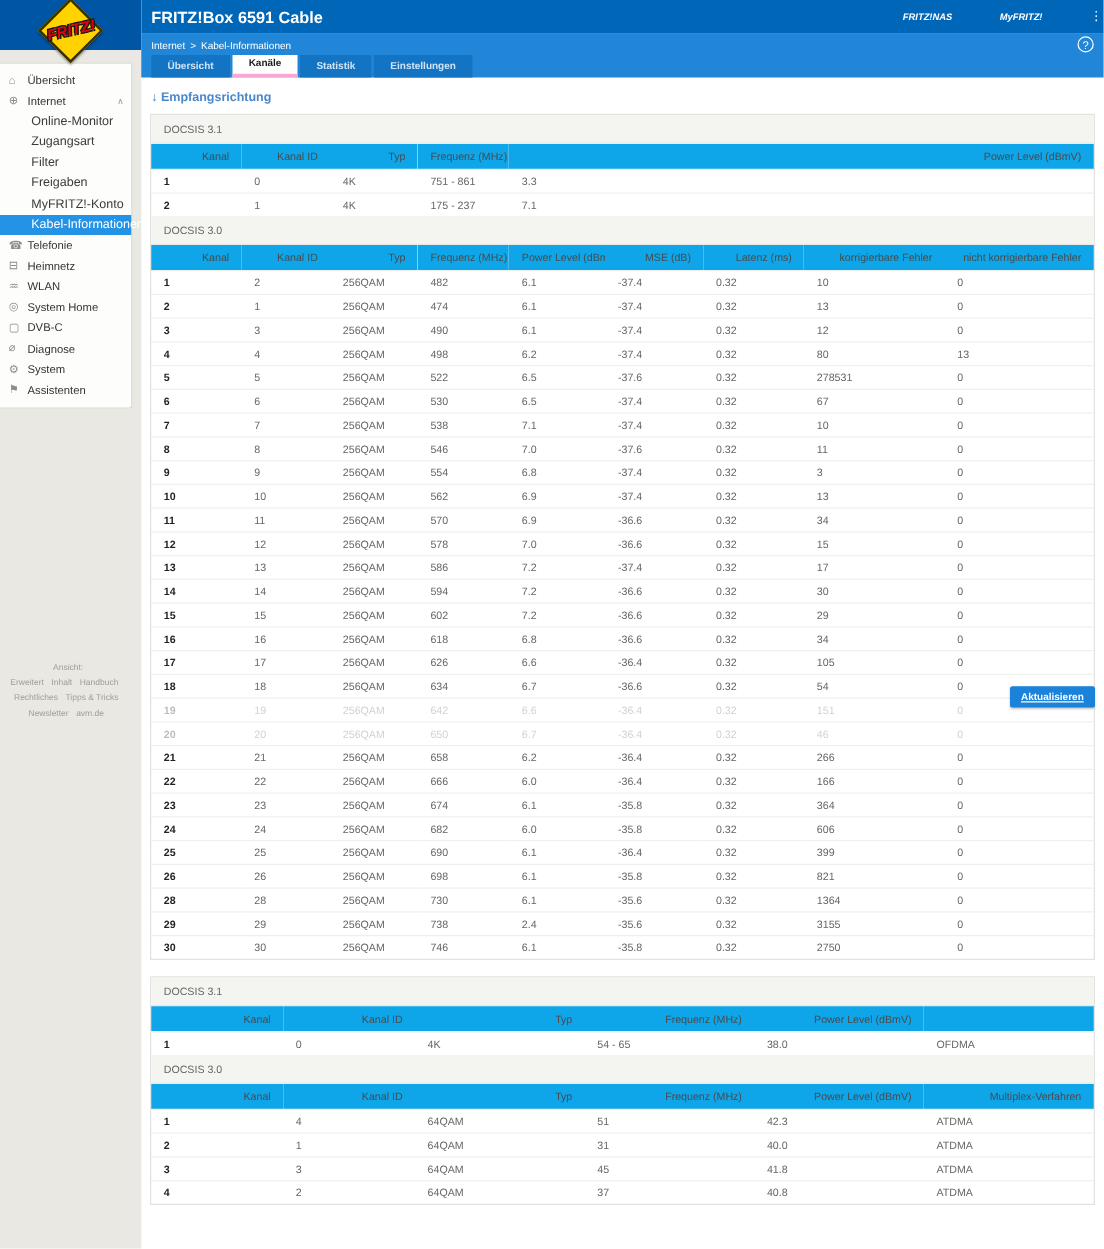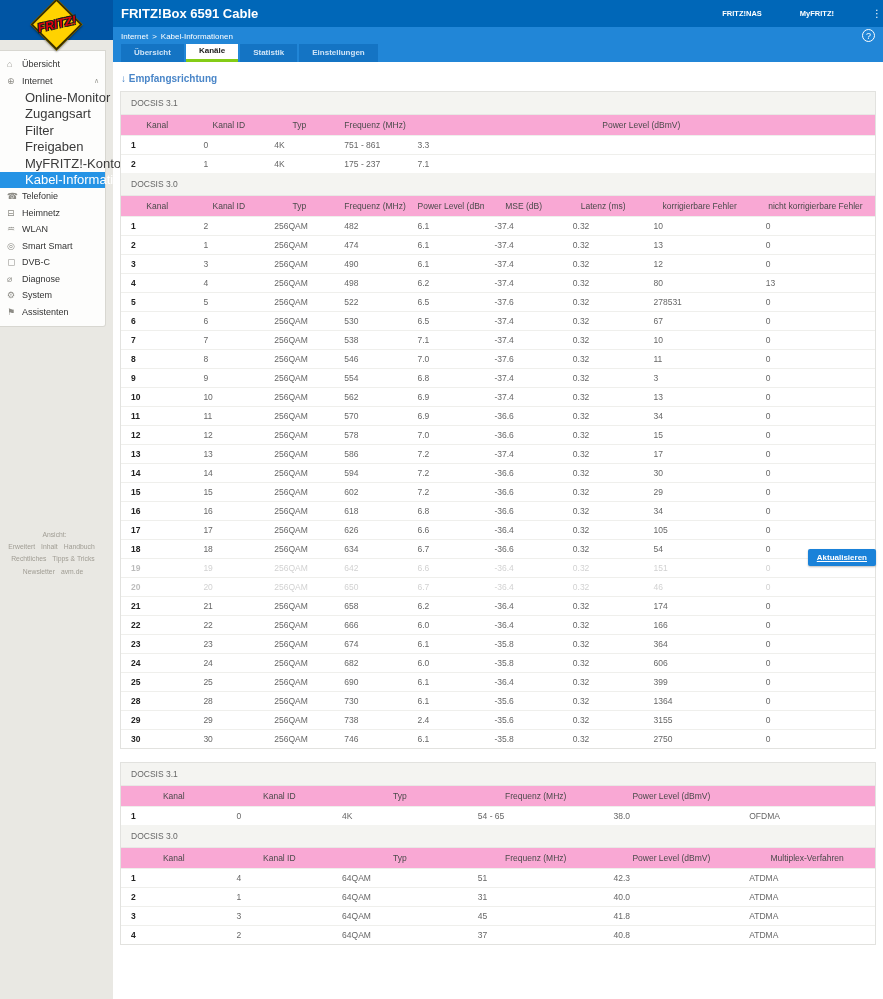--- a/index.html
+++ b/index.html
@@ -15,52 +15,52 @@
              box-shadow:1px 1px 2px rgba(0,0,0,.4); }
   .logo-text { position:absolute; top:17px; left:31px; width:52px; text-align:center; z-index:4;
                color:#e3000f; font-weight:bold; font-style:italic; font-size:12px;
                transform:rotate(-13deg); letter-spacing:.2px;
                text-shadow:-1px -1px 0 #1a1a1a,1px -1px 0 #1a1a1a,-1px 1px 0 #1a1a1a,1px 1px 0 #1a1a1a; }
   .menu-card { margin:10px 7px 0 0; background:#fdfdfc; border:1px solid #d8d7d1; border-left:none;
                border-radius:0 0 3px 0; padding:5px 0 6px 0; }
   .menu-item { display:flex; align-items:center; height:16.5px; padding:0 6px 0 7px;
                font-size:9px; color:#333; cursor:pointer; white-space:nowrap; }
   .menu-item .icon { width:15px; color:#8d8c86; font-size:9px; flex:0 0 15px; }
-  .menu-item.sub { padding-left:25px; font-size:13px; color:#3a3a3a; }
+  .menu-item.sub { padding-left:25px; font-size:10px; color:#3a3a3a; }
   .menu-item.active { background:#2593e5; color:#fff; }
   .chevron { margin-left:auto; color:#9a9a94; font-size:7px; }
   .sidebar-footer { position:absolute; top:529px; left:0; width:106px; text-align:center;
                     font-size:6.8px; color:#a09d94; line-height:1.8; }
   .sidebar-footer span { margin:0 3px; cursor:pointer; }
 
   
   .content { flex:1; display:flex; flex-direction:column; background:#fff; }
   .topbar { height:27px; background:#0067b8; display:flex; align-items:center; color:#fff; }
   .app-title { font-size:13px; font-weight:bold; padding-left:8px; }
-  .top-links { margin-left:auto; display:flex; align-items:flex-end; font-size:7.5px; font-weight:bold; }
+  .top-links { margin-left:auto; display:flex; align-items:flex-end; font-size:7.5px; font-weight:bold;font-style:italic; }
   .top-links .hlink { margin-right:38px; cursor:pointer; }
   .overflow-dots { font-size:10px; margin-right:1px; cursor:pointer; }
   .band { height:35px; background:#2186d7; position:relative; color:#fff; }
   .breadcrumb { font-size:8px; padding:5px 0 0 8px; display:flex; gap:4px; }
   .breadcrumb span { cursor:default; }
   .tabs { position:absolute; left:8px; bottom:0; display:flex; gap:2px; }
   .tab { height:18px; line-height:18px; padding:0 13px; font-size:8px; background:#1474c4;
          color:#cfe4f7; cursor:pointer; font-weight:bold; }
-  .tab.active { background:#fff; color:#1a1a1a; border-bottom:3px solid #84cc16; line-height:14px; }
+  .tab.active { background:#fff; color:#1a1a1a; border-bottom:3px solid #f9a8d4; line-height:14px; }
   .help { position:absolute; right:8px; top:2px; width:13px; height:13px; border:1px solid #fff;
           border-radius:50%; text-align:center; line-height:12px; font-size:9px; cursor:pointer; }
 
   
   main { position:relative; flex:1; padding:5px 7px; }
   .section-title { color:#4a86c8; font-size:10px; font-weight:bold; margin:6px 0 7px 1px; }
   .panel { border:1px solid #e2e2df; margin-bottom:13px; background:#fff; }
   .caption { background:#f4f4f1; color:#666; font-size:8.5px; padding:6px 10px;
              border-bottom:1px solid #e8e8e5; }
   table { width:100%; border-collapse:collapse; table-layout:fixed; font-size:8.5px; }
-  th { background:#f9a8d4; font-weight:normal; text-align:center; color:#4a4a4a;
+  th { background:#0ea5e9; font-weight:normal; text-align:right; color:#4a4a4a;
        padding:5px 10px; white-space:nowrap; overflow:hidden; }
   td { padding:4px 10px; color:#666; border-top:1px solid #efefec; white-space:nowrap; overflow:hidden; }
   td.c0 { color:#222; font-weight:bold; }
   tr.faded { opacity:.3; }
   .update-btn { position:absolute; top:487px; right:7px; background:#1a82d9; color:#fff;
                 font-size:8px; font-weight:bold; padding:4px 9px; border:none; border-radius:2px;
                 cursor:pointer; box-shadow:0 1px 2px rgba(0,0,0,.25);text-decoration:underline; }
 </style>
 </head>
 <body>
@@ -107,21 +107,21 @@
         <div class="menu-item">
           <span class="icon">⊟</span>
           <span>Heimnetz</span>
         </div>
         <div class="menu-item">
           <span class="icon">♒</span>
           <span>WLAN</span>
         </div>
         <div class="menu-item">
           <span class="icon">◎</span>
-          <span>Smart Smart</span>
+          <span>System Home</span>
         </div>
         <div class="menu-item">
           <span class="icon">▢</span>
           <span>DVB-C</span>
         </div>
         <div class="menu-item">
           <span class="icon">⌀</span>
           <span>Diagnose</span>
         </div>
         <div class="menu-item">
@@ -461,21 +461,21 @@
                   <td>0</td>
                 </tr>
                 <tr>
                   <td class="c0">21</td>
                   <td>21</td>
                   <td>256QAM</td>
                   <td>658</td>
                   <td>6.2</td>
                   <td>-36.4</td>
                   <td>0.32</td>
-                  <td>174</td>
+                  <td>266</td>
                   <td>0</td>
                 </tr>
                 <tr>
                   <td class="c0">22</td>
                   <td>22</td>
                   <td>256QAM</td>
                   <td>666</td>
                   <td>6.0</td>
                   <td>-36.4</td>
                   <td>0.32</td>
@@ -506,20 +506,31 @@
                 </tr>
                 <tr>
                   <td class="c0">25</td>
                   <td>25</td>
                   <td>256QAM</td>
                   <td>690</td>
                   <td>6.1</td>
                   <td>-36.4</td>
                   <td>0.32</td>
                   <td>399</td>
+                  <td>0</td>
+                </tr>
+                <tr>
+                  <td class="c0">26</td>
+                  <td>26</td>
+                  <td>256QAM</td>
+                  <td>698</td>
+                  <td>6.1</td>
+                  <td>-35.8</td>
+                  <td>0.32</td>
+                  <td>821</td>
                   <td>0</td>
                 </tr>
                 <tr>
                   <td class="c0">28</td>
                   <td>28</td>
                   <td>256QAM</td>
                   <td>730</td>
                   <td>6.1</td>
                   <td>-35.6</td>
                   <td>0.32</td>

